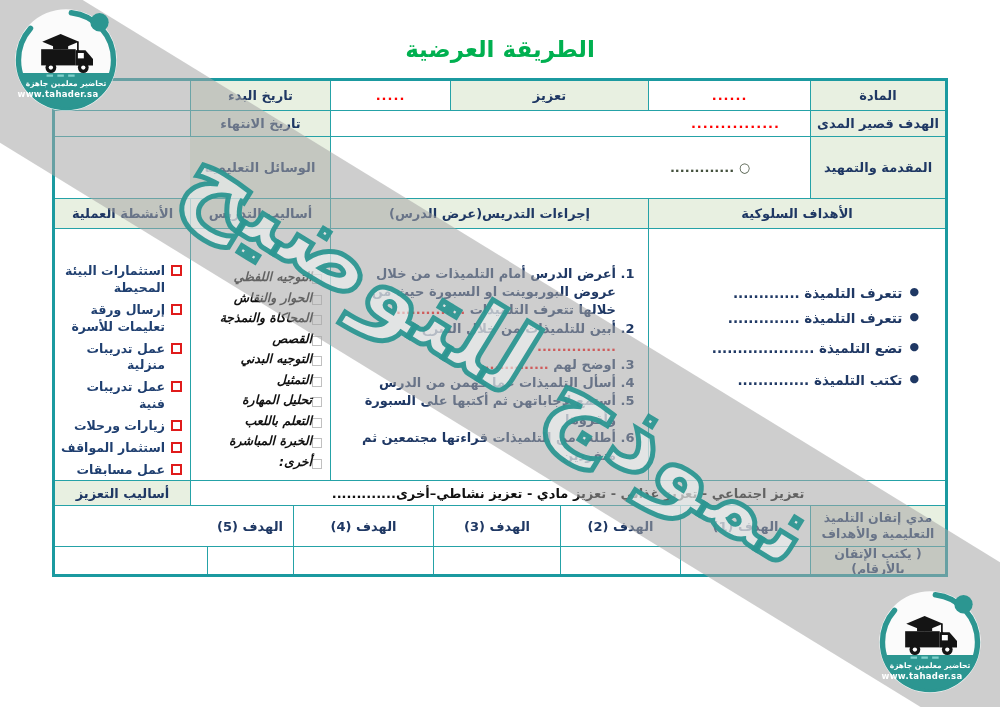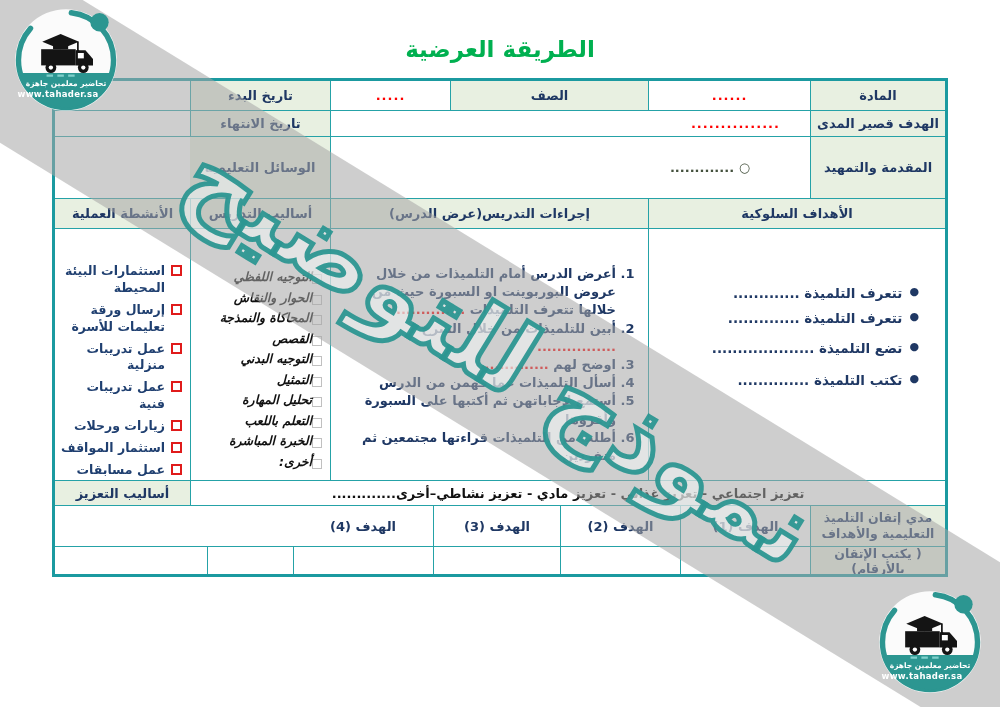--- a/index.html
+++ b/index.html
@@ -90,21 +90,21 @@
 </head>
 <body>
 
 <div class="page-title">الطريقة العرضية</div>
 
 <div class="sheet">
 
   <div class="trow" style="height:30px">
     <div class="cell green" style="width:135px">المادة</div>
     <div class="cell white rdots" style="width:162px">......</div>
-    <div class="cell green" style="width:198px">الصف</div>
+    <div class="cell green" style="width:198px">تعزيز</div>
     <div class="cell white rdots" style="width:120px">.....</div>
     <div class="cell green" style="width:140px">تاريخ البدء</div>
     <div class="cell white" style="width:135px"></div>
   </div>
 
   <div class="trow" style="height:26px">
     <div class="cell green" style="width:135px">الهدف قصير المدى</div>
     <div class="cell white rdots val-right" style="width:480px; padding-left:28px; justify-content:flex-start; padding-right:30px;">...............</div>
     <div class="cell green" style="width:140px">تاريخ الانتهاء</div>
     <div class="cell white" style="width:135px"></div>
@@ -237,20 +237,21 @@
 
   <div class="trow" style="height:41px">
     <div class="cell green mastery-label" style="width:135px">
       <span>مدي إتقان التلميذ</span>
       <span>التعليمية والأهداف</span>
     </div>
     <div class="cell white" style="width:130px">الهدف (1)</div>
     <div class="cell white" style="width:120px">الهدف (2)</div>
     <div class="cell white" style="width:127px">الهدف (3)</div>
     <div class="cell white" style="width:140px">الهدف (4)</div>
+    <div class="cell white" style="width:86px">الهدف (5)</div>
   </div>
 
   <div class="trow" style="height:27px">
     <div class="cell green note-cell" style="width:135px">( يكتب الإتقان بالأرقام)</div>
     <div class="cell white" style="width:130px"></div>
     <div class="cell white" style="width:120px"></div>
     <div class="cell white" style="width:127px"></div>
     <div class="cell white" style="width:140px"></div>
     <div class="cell white" style="width:86px"></div>
     <div class="cell white" style="width:152px"></div>

